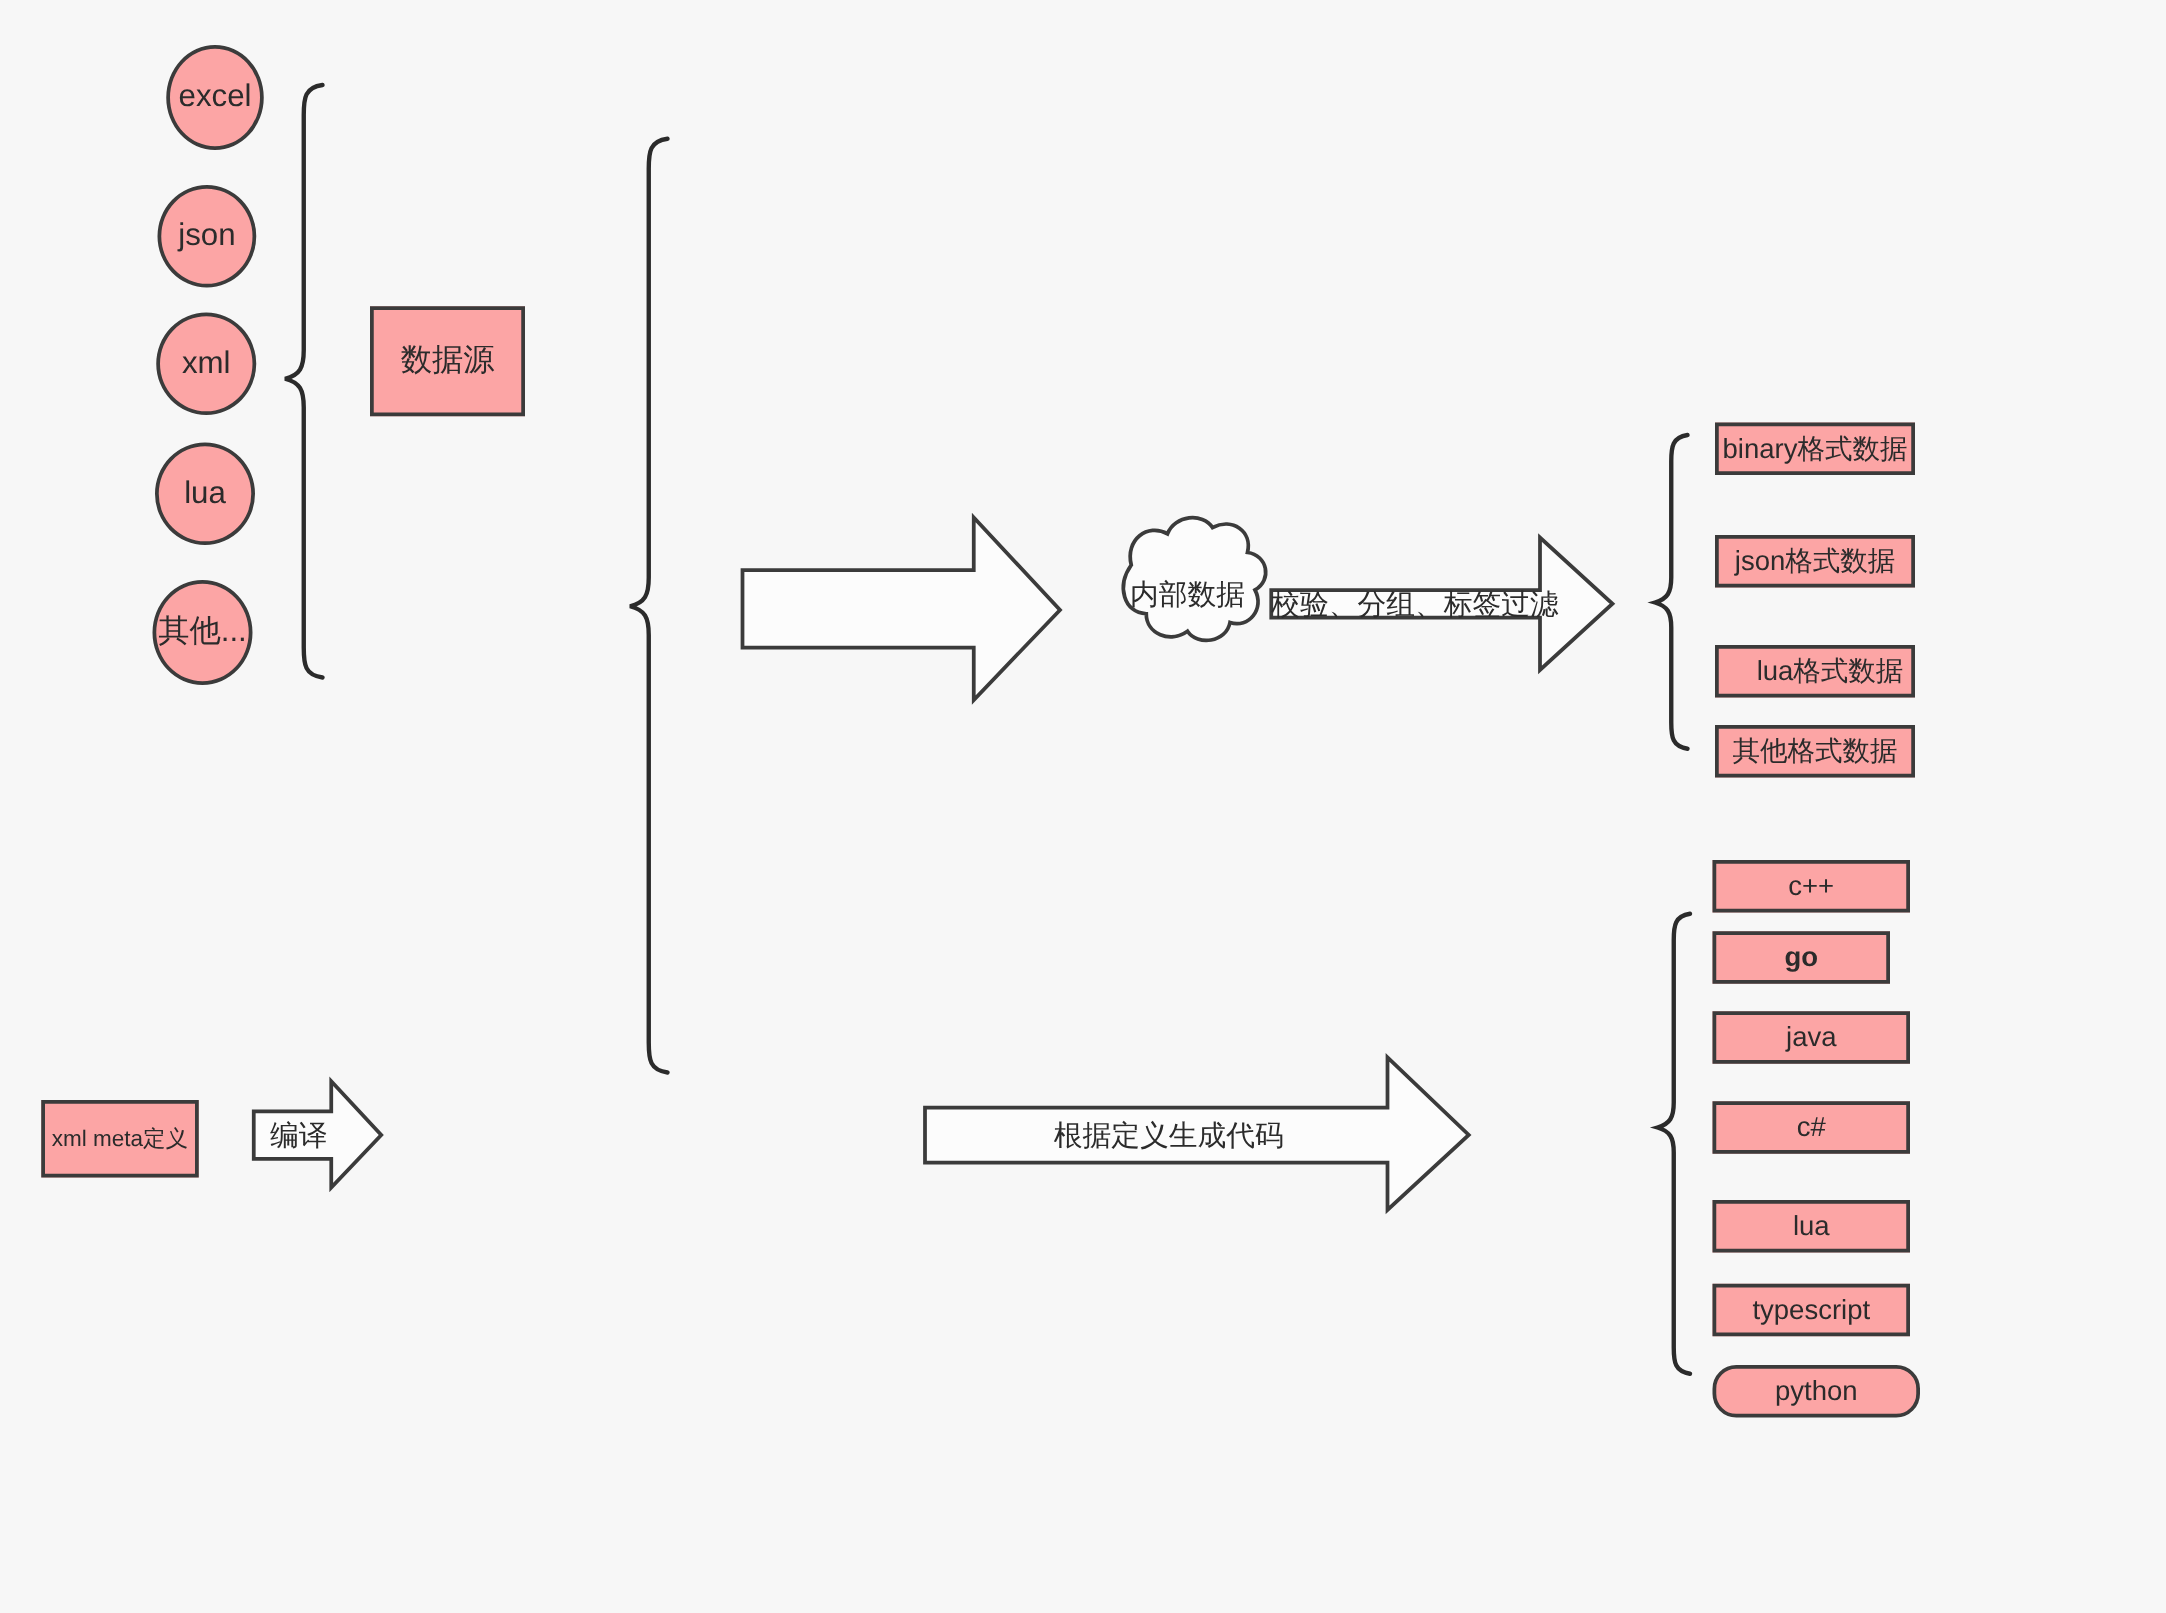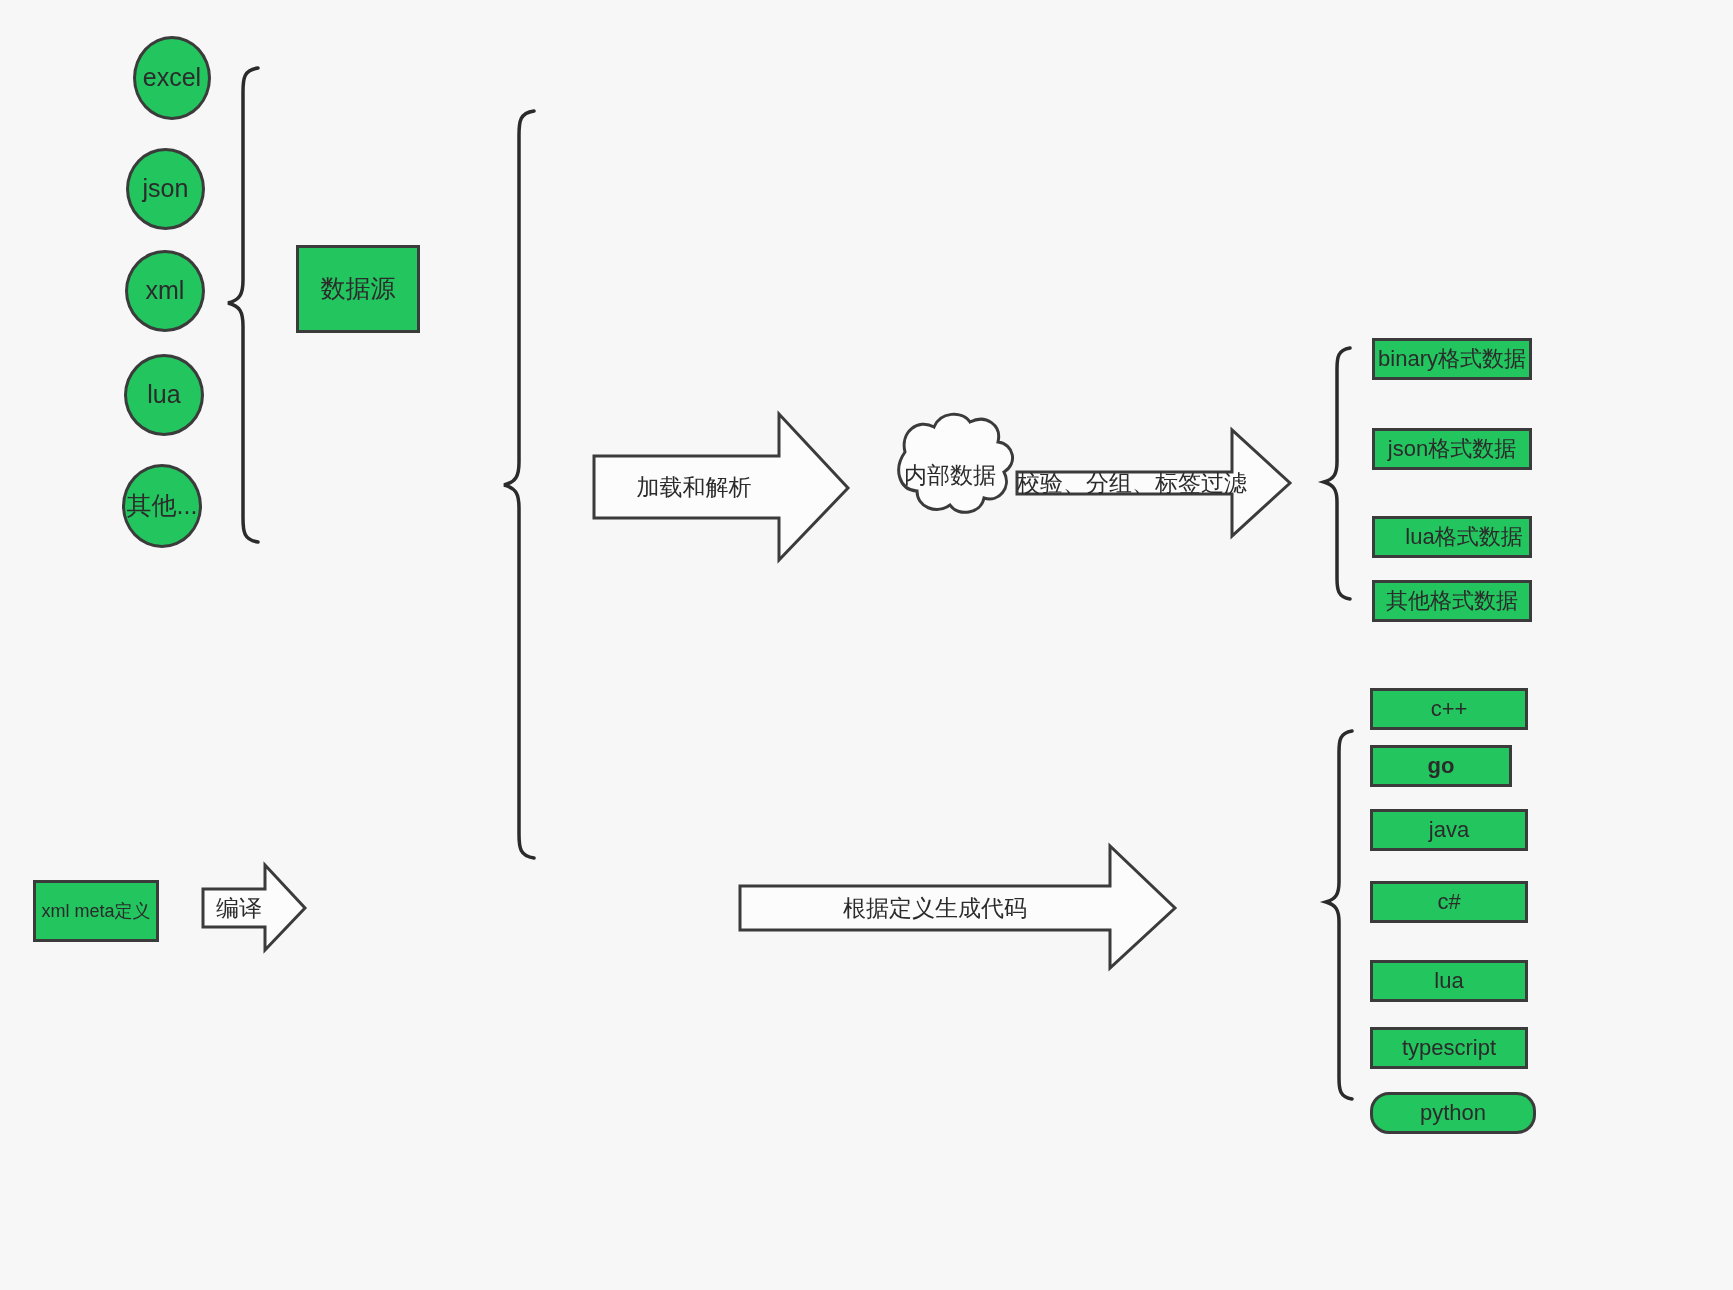--- a/index.html
+++ b/index.html
@@ -21,21 +21,21 @@
     width: 1733px;
     height: 1290px;
   }
   .node {
     position: absolute;
     box-sizing: border-box;
     display: flex;
     align-items: center;
     justify-content: center;
     text-align: center;
-    background: #22c55e;
+    background: #fca5a5;
     border: 3px solid #3b3b3b;
     color: #2b2b2b;
     line-height: 1.25;
   }
   .circle {
     border-radius: 50%;
     font-size: 25px;
   }
   .rect {
     font-size: 25px;
@@ -168,23 +168,20 @@
     <span>lua</span>
   </div>
   <div class="node circle" style="left:122px; top:464px; width:80px; height:84px;">
     <span>其他...</span>
   </div>
 
   <div class="node rect" style="left:296px; top:245px; width:124px; height:88px;">
     <span>数据源</span>
   </div>
 
-  <div class="arrow-label" style="left:594px; top:456px; width:200px; height:62px;">
-    <span>加载和解析</span>
-  </div>
 
   <div class="arrow-label" style="left:890px; top:455px; width:120px; height:40px;">
     <span>内部数据</span>
   </div>
 
   <div class="arrow-label" style="left:1017px; top:462px; width:230px; height:42px;">
     <span>校验、分组、标签过滤</span>
   </div>
 
   <div class="arrow-label" style="left:740px; top:886px; width:390px; height:44px;">

